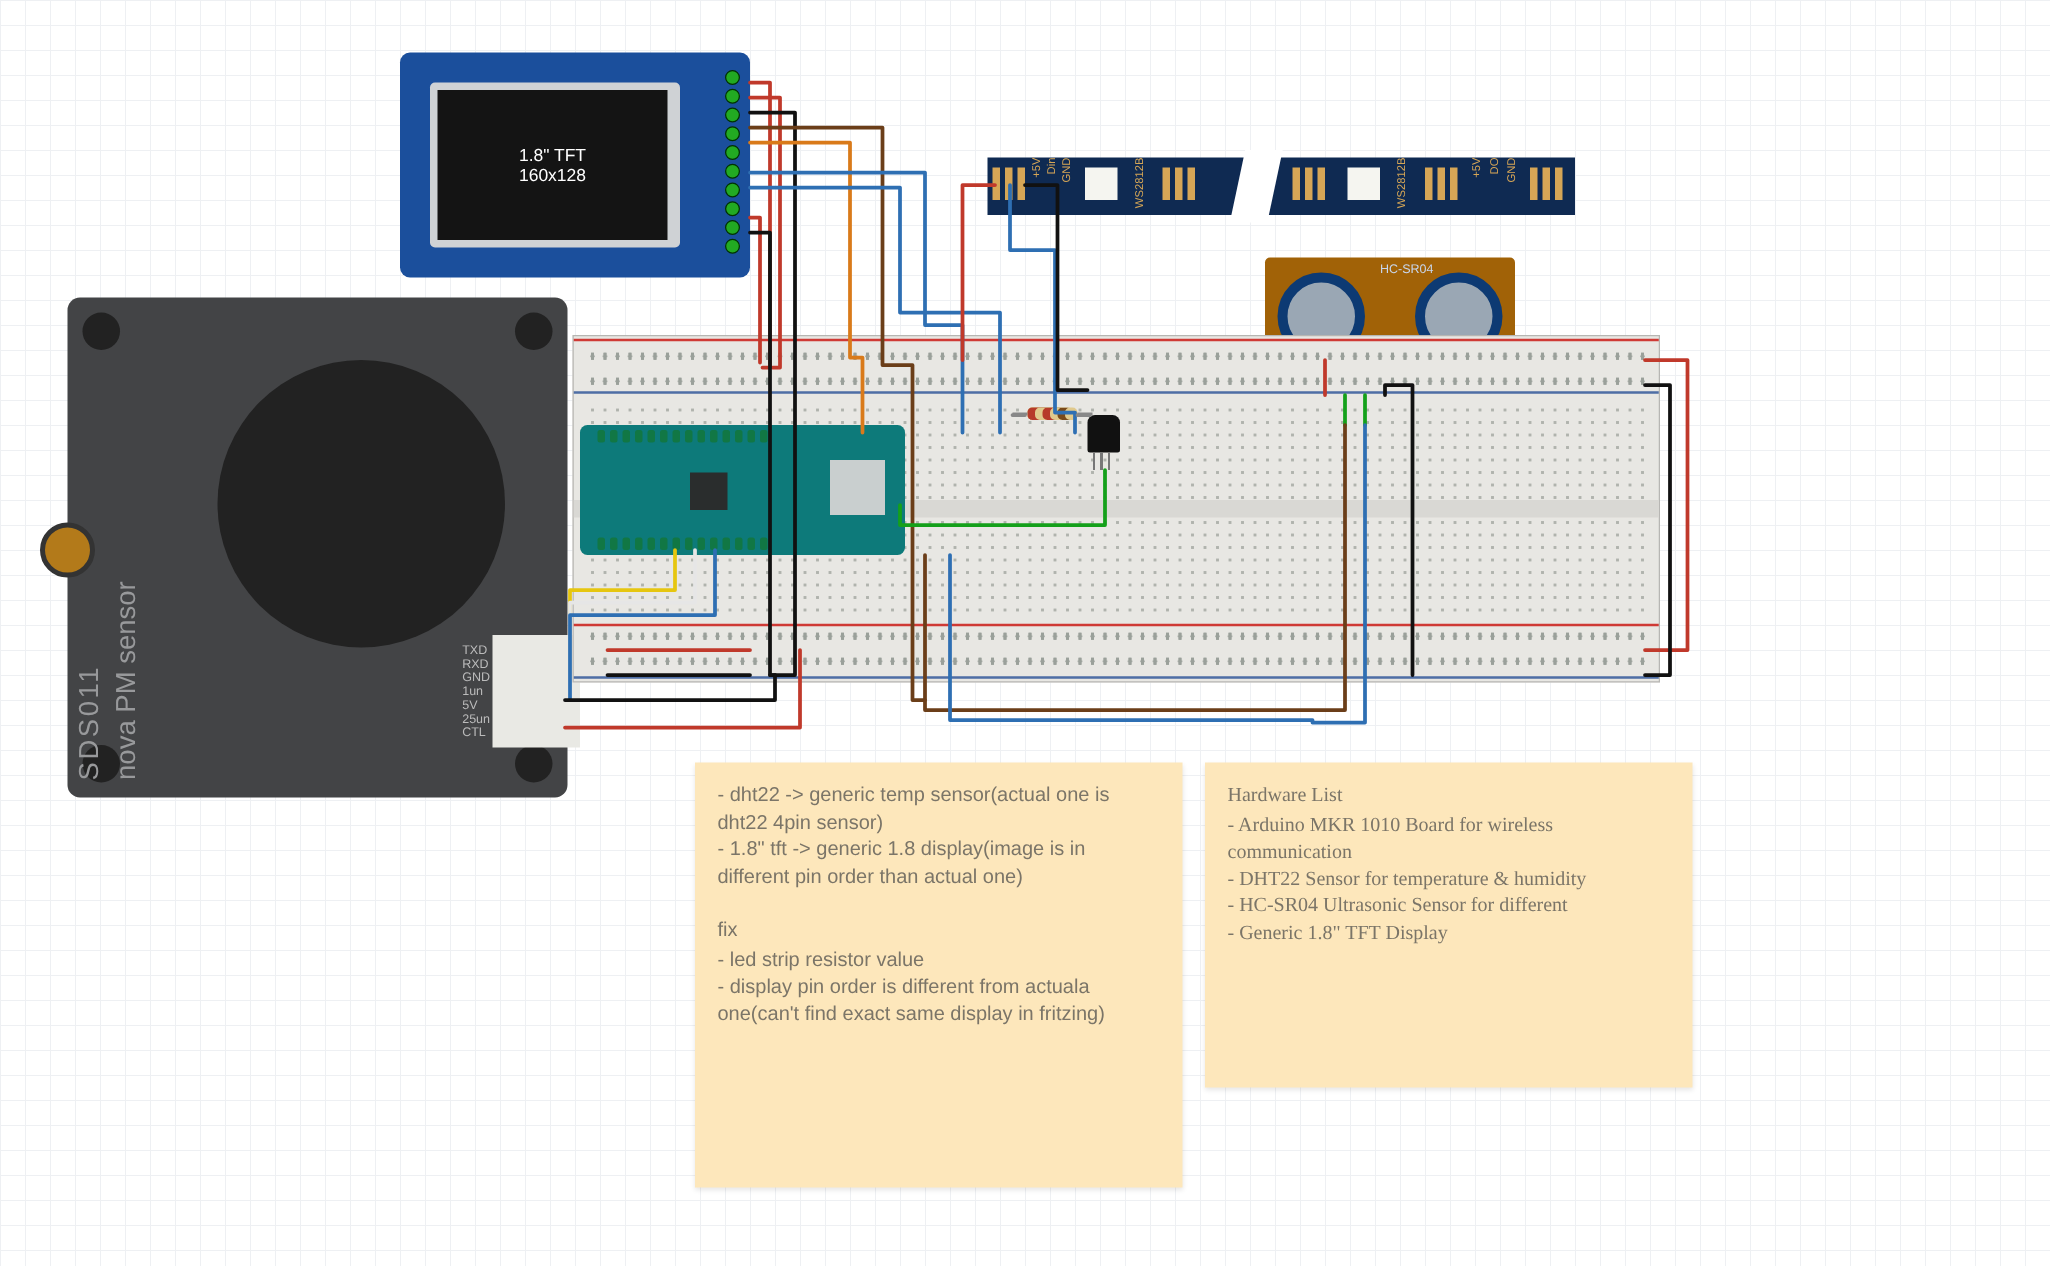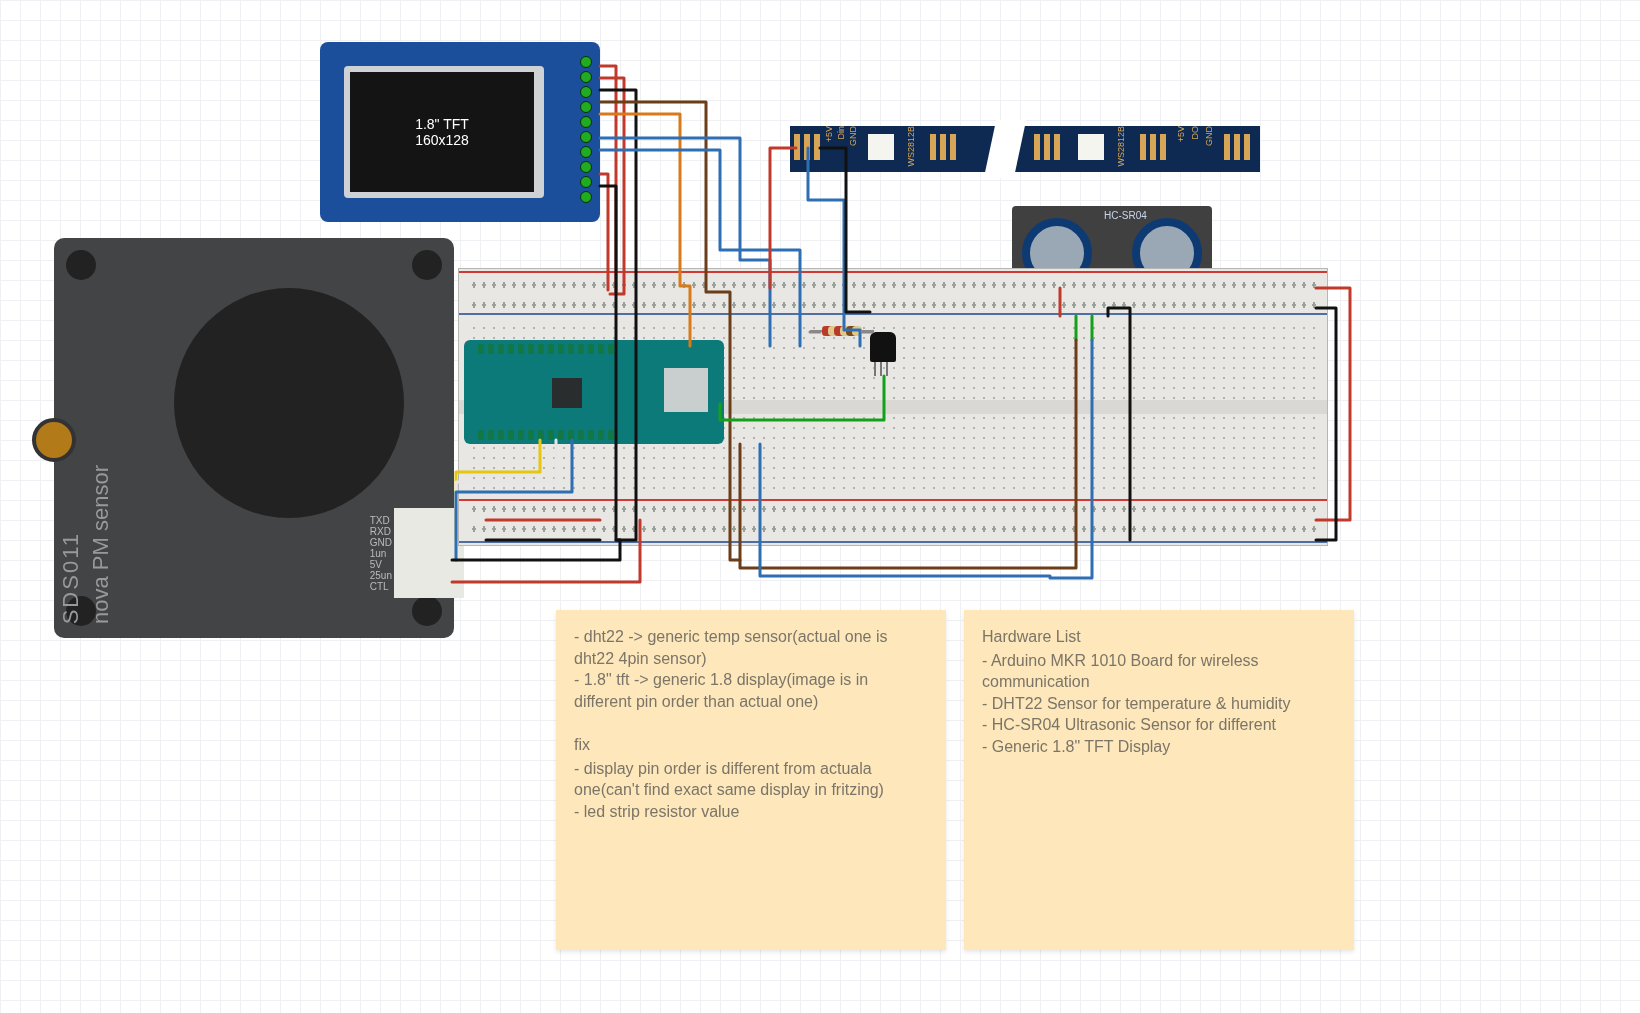--- a/index.html
+++ b/index.html
@@ -88,21 +88,21 @@
   }
   .mkr .chip { position:absolute; right:16px; top:28px; width:44px; height:44px; background:#c9cfcf; }
   .mkr .chip2 { position:absolute; left:88px; top:38px; width:30px; height:30px; background:#2a2d2d;}
   .mkr .pinsrow { position:absolute; left:14px; right:14px; height:10px; display:flex; gap:4px;}
   .mkr .pinsrow.top { top:4px;} .mkr .pinsrow.bot { bottom:4px;}
   .mkr .pinsrow span { width:6px; height:10px; background:#174; border-radius:2px;}
 
   
   .hcsr {
     left: 1012px; top: 206px; width: 200px; height: 110px;
-    background: #404040; border-radius: 4px; color:#c8d6ec;
+    background: #a16207; border-radius: 4px; color:#c8d6ec;
   }
   .hcsr .eye { position:absolute; top:12px; width:70px; height:70px; border-radius:50%; background:#9aa7b4; border: 8px solid #0d3a73;}
   .hcsr .eye.l { left:10px;} .hcsr .eye.r { right:10px;}
   .hcsr .brand { position:absolute; top:4px; left:92px; font-size:10px;}
   .hcsr .pins { position:absolute; left:40px; bottom:2px; font-size:9px; display:flex; gap:10px;}
 
   
   .strip { left:790px; top:126px; width:470px; height:46px; background:#0f2a52; }
   .strip .led { position:absolute; top:8px; width:26px; height:26px; background:#f5f5f0; }
   .strip .break { position:absolute; top:-6px; width:30px; height:58px; background:#fff; transform: skewX(-12deg); }
@@ -120,21 +120,21 @@
   .res::before, .res::after { content:""; position:absolute; top:4px; width:12px; height:2px; background:#888;}
   .res::before{ left:-12px;} .res::after{ right:-12px;}
 
   
   .note {
     position:absolute; width:390px; background:#fde7bb; padding:16px 18px 28px;
     color:#7b7568; font-size:16px; line-height:1.35;
     box-shadow: 0 2px 4px rgba(0,0,0,.1);
   }
   .note1 { left:556px; top:610px; height: 340px;}
-  .note2 { left:964px; top:610px; height: 340px;}
+  .note2 { left:964px; top:610px; height: 260px; font-family: Liberation Serif, serif;}
   .note h4 { font-weight:400; margin-bottom:2px; color:#7b7568;}
   .note .line { display:block; }
 
   
   svg.wires { position:absolute; left:0; top:0; width:1640px; height:1013px; pointer-events:none;}
   .w { fill:none; stroke-width:3; stroke-linecap:round; stroke-linejoin:round;}
 </style>
 </head>
 <body>
 
@@ -293,22 +293,22 @@
 </div>
 
 <div class="cmp res"></div>
 <div class="cmp trans"></div>
 
 <div class="note note1">
   <span class="line">- dht22 -&gt; generic temp sensor(actual one is dht22 4pin sensor)</span>
   <span class="line">- 1.8" tft -&gt; generic 1.8 display(image is in different pin order than actual one)</span>
   <br>
   <h4>fix</h4>
+  <span class="line">- led strip resistor value</span>
   <span class="line">- display pin order is different from actuala one(can't find exact same display in fritzing)</span>
-  <span class="line">- led strip resistor value</span>
 </div>
 
 <div class="note note2">
   <h4>Hardware List</h4>
   <span class="line">- Arduino MKR 1010 Board for wireless communication</span>
   <span class="line">- DHT22 Sensor for temperature &amp; humidity</span>
   <span class="line">- HC-SR04 Ultrasonic Sensor for different</span>
   <span class="line">- Generic 1.8" TFT Display</span>
 </div>
 

